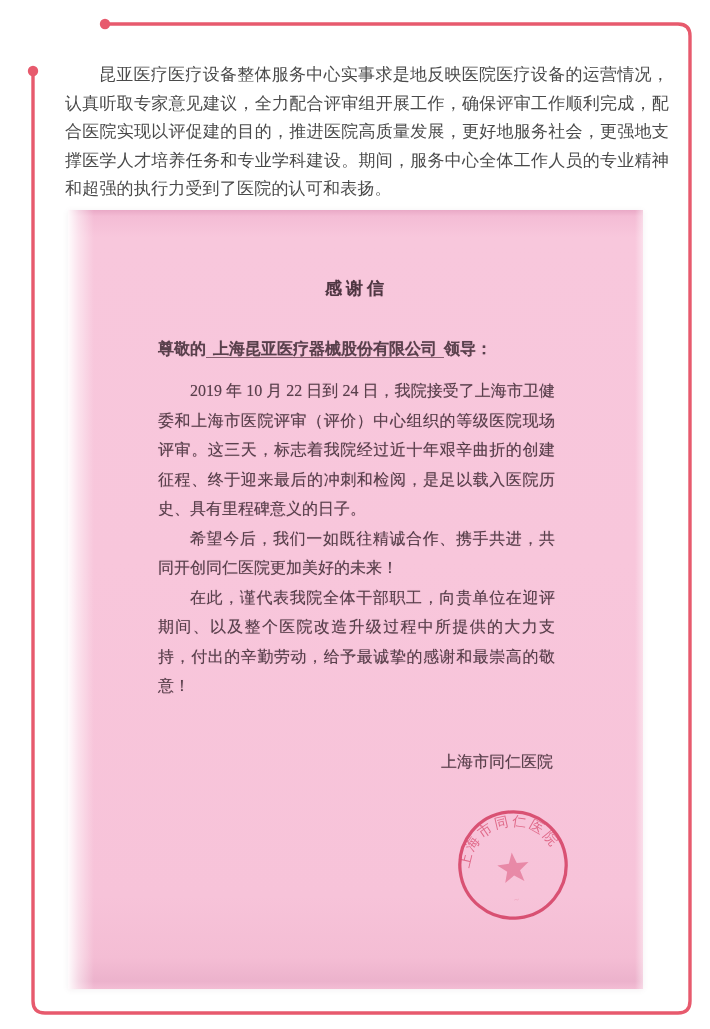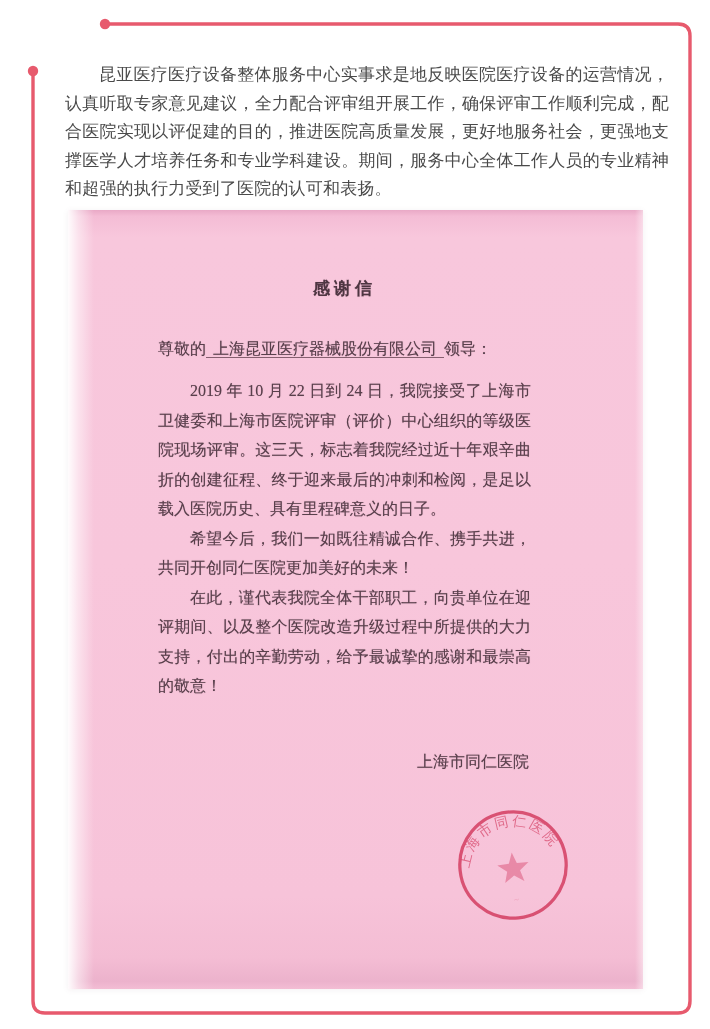--- a/index.html
+++ b/index.html
@@ -38,37 +38,37 @@
     content:""; position:absolute; left:0; top:0; bottom:0; width:26px;
     background:linear-gradient(90deg, rgba(255,255,255,0.95) 0%, rgba(255,255,255,0.5) 40%, rgba(255,255,255,0) 100%);
   }
   .paper::after { 
     content:""; position:absolute; right:0; top:0; bottom:0; width:8px;
     background:linear-gradient(270deg, rgba(255,255,255,0.45), rgba(255,255,255,0));
   }
 
   .letter-content {
     position:relative; height:100%; box-sizing:border-box;
-    padding:70px 112px 0 90px;
+    padding:70px 88px 0 90px;
     font-family:"Liberation Serif","DejaVu Serif",serif;
     color:#59404c;
     font-size:16px;
     text-shadow:0 0 0.7px rgba(110,70,90,0.55);
   }
 
   .letter-title {
     margin:0 0 42px;
     text-align:center;
     font-size:17px; line-height:18px;
     font-weight:bold;
     letter-spacing:4px;
     color:#4e3642;
   }
 
-  .salutation { margin:0 0 18px; line-height:18px; white-space:nowrap; }
+  .salutation { margin:0 0 18px; line-height:18px; white-space:nowrap;font-weight:bold; }
   .salutation .company {
     border-bottom:1px solid rgba(95,60,75,0.75);
     padding:0 7px;
   }
 
   .letter-body p {
     margin:0;
     line-height:29.5px;
     text-indent:2em;
     text-align:justify;

